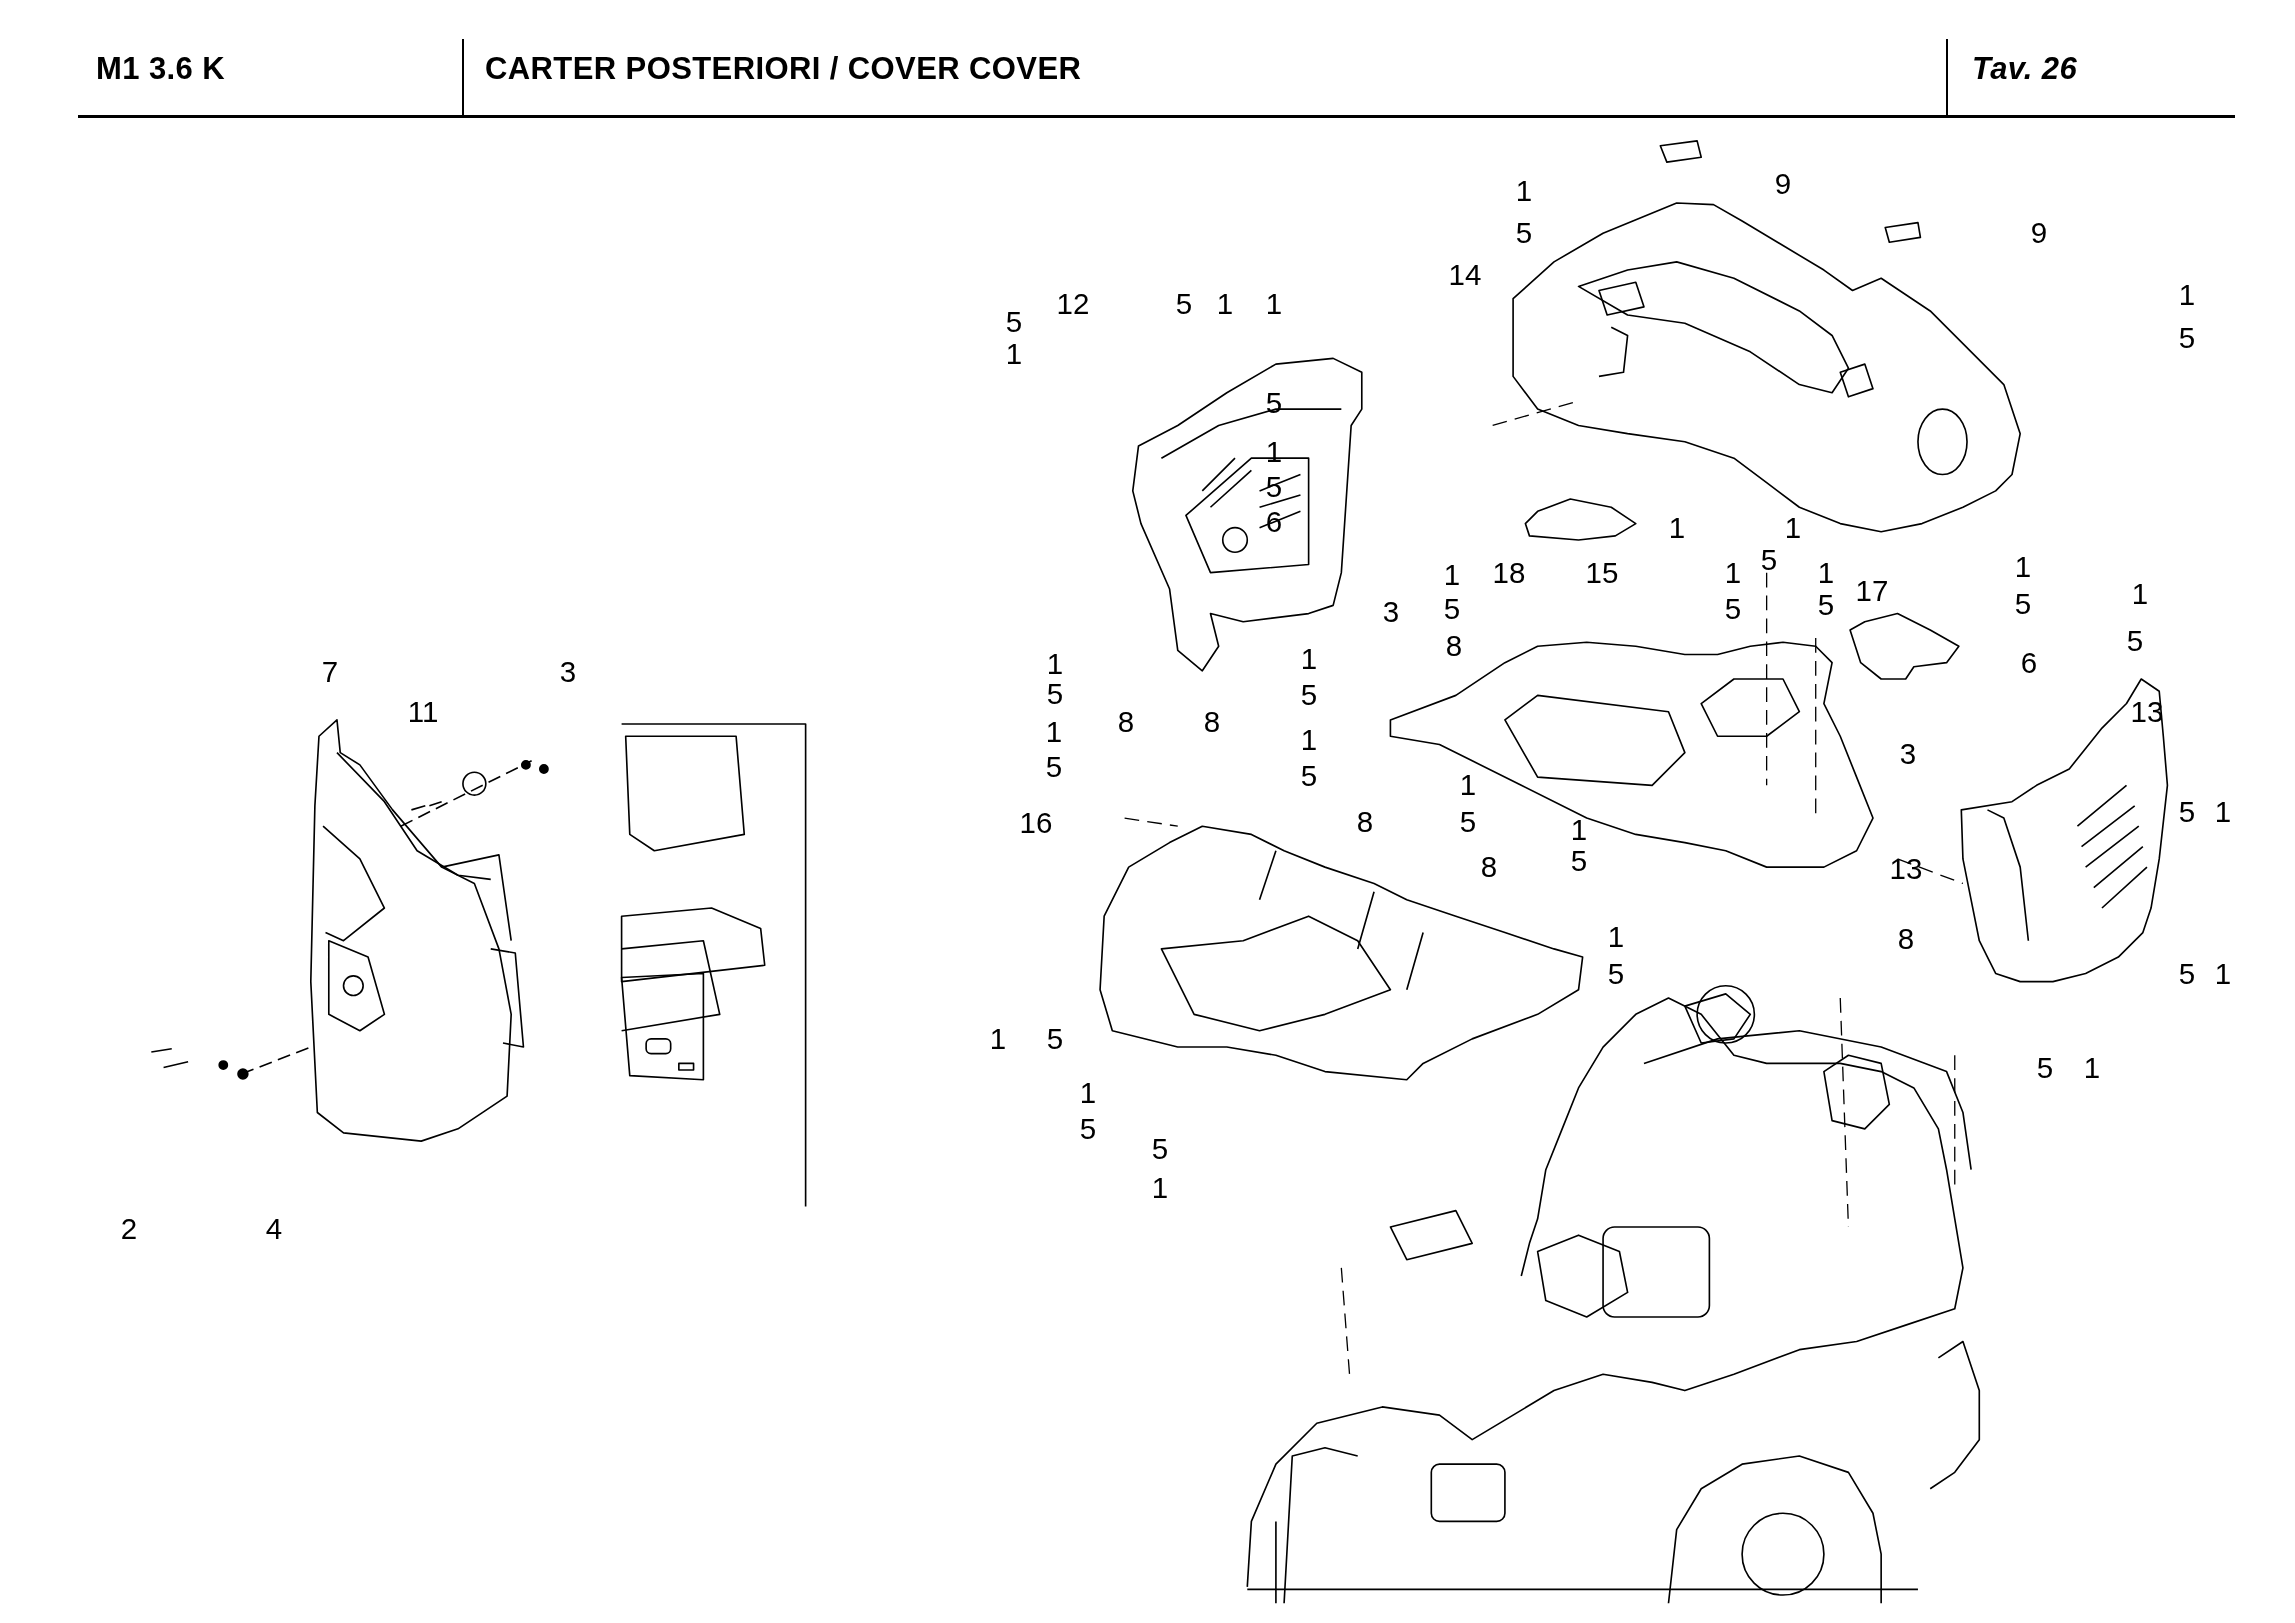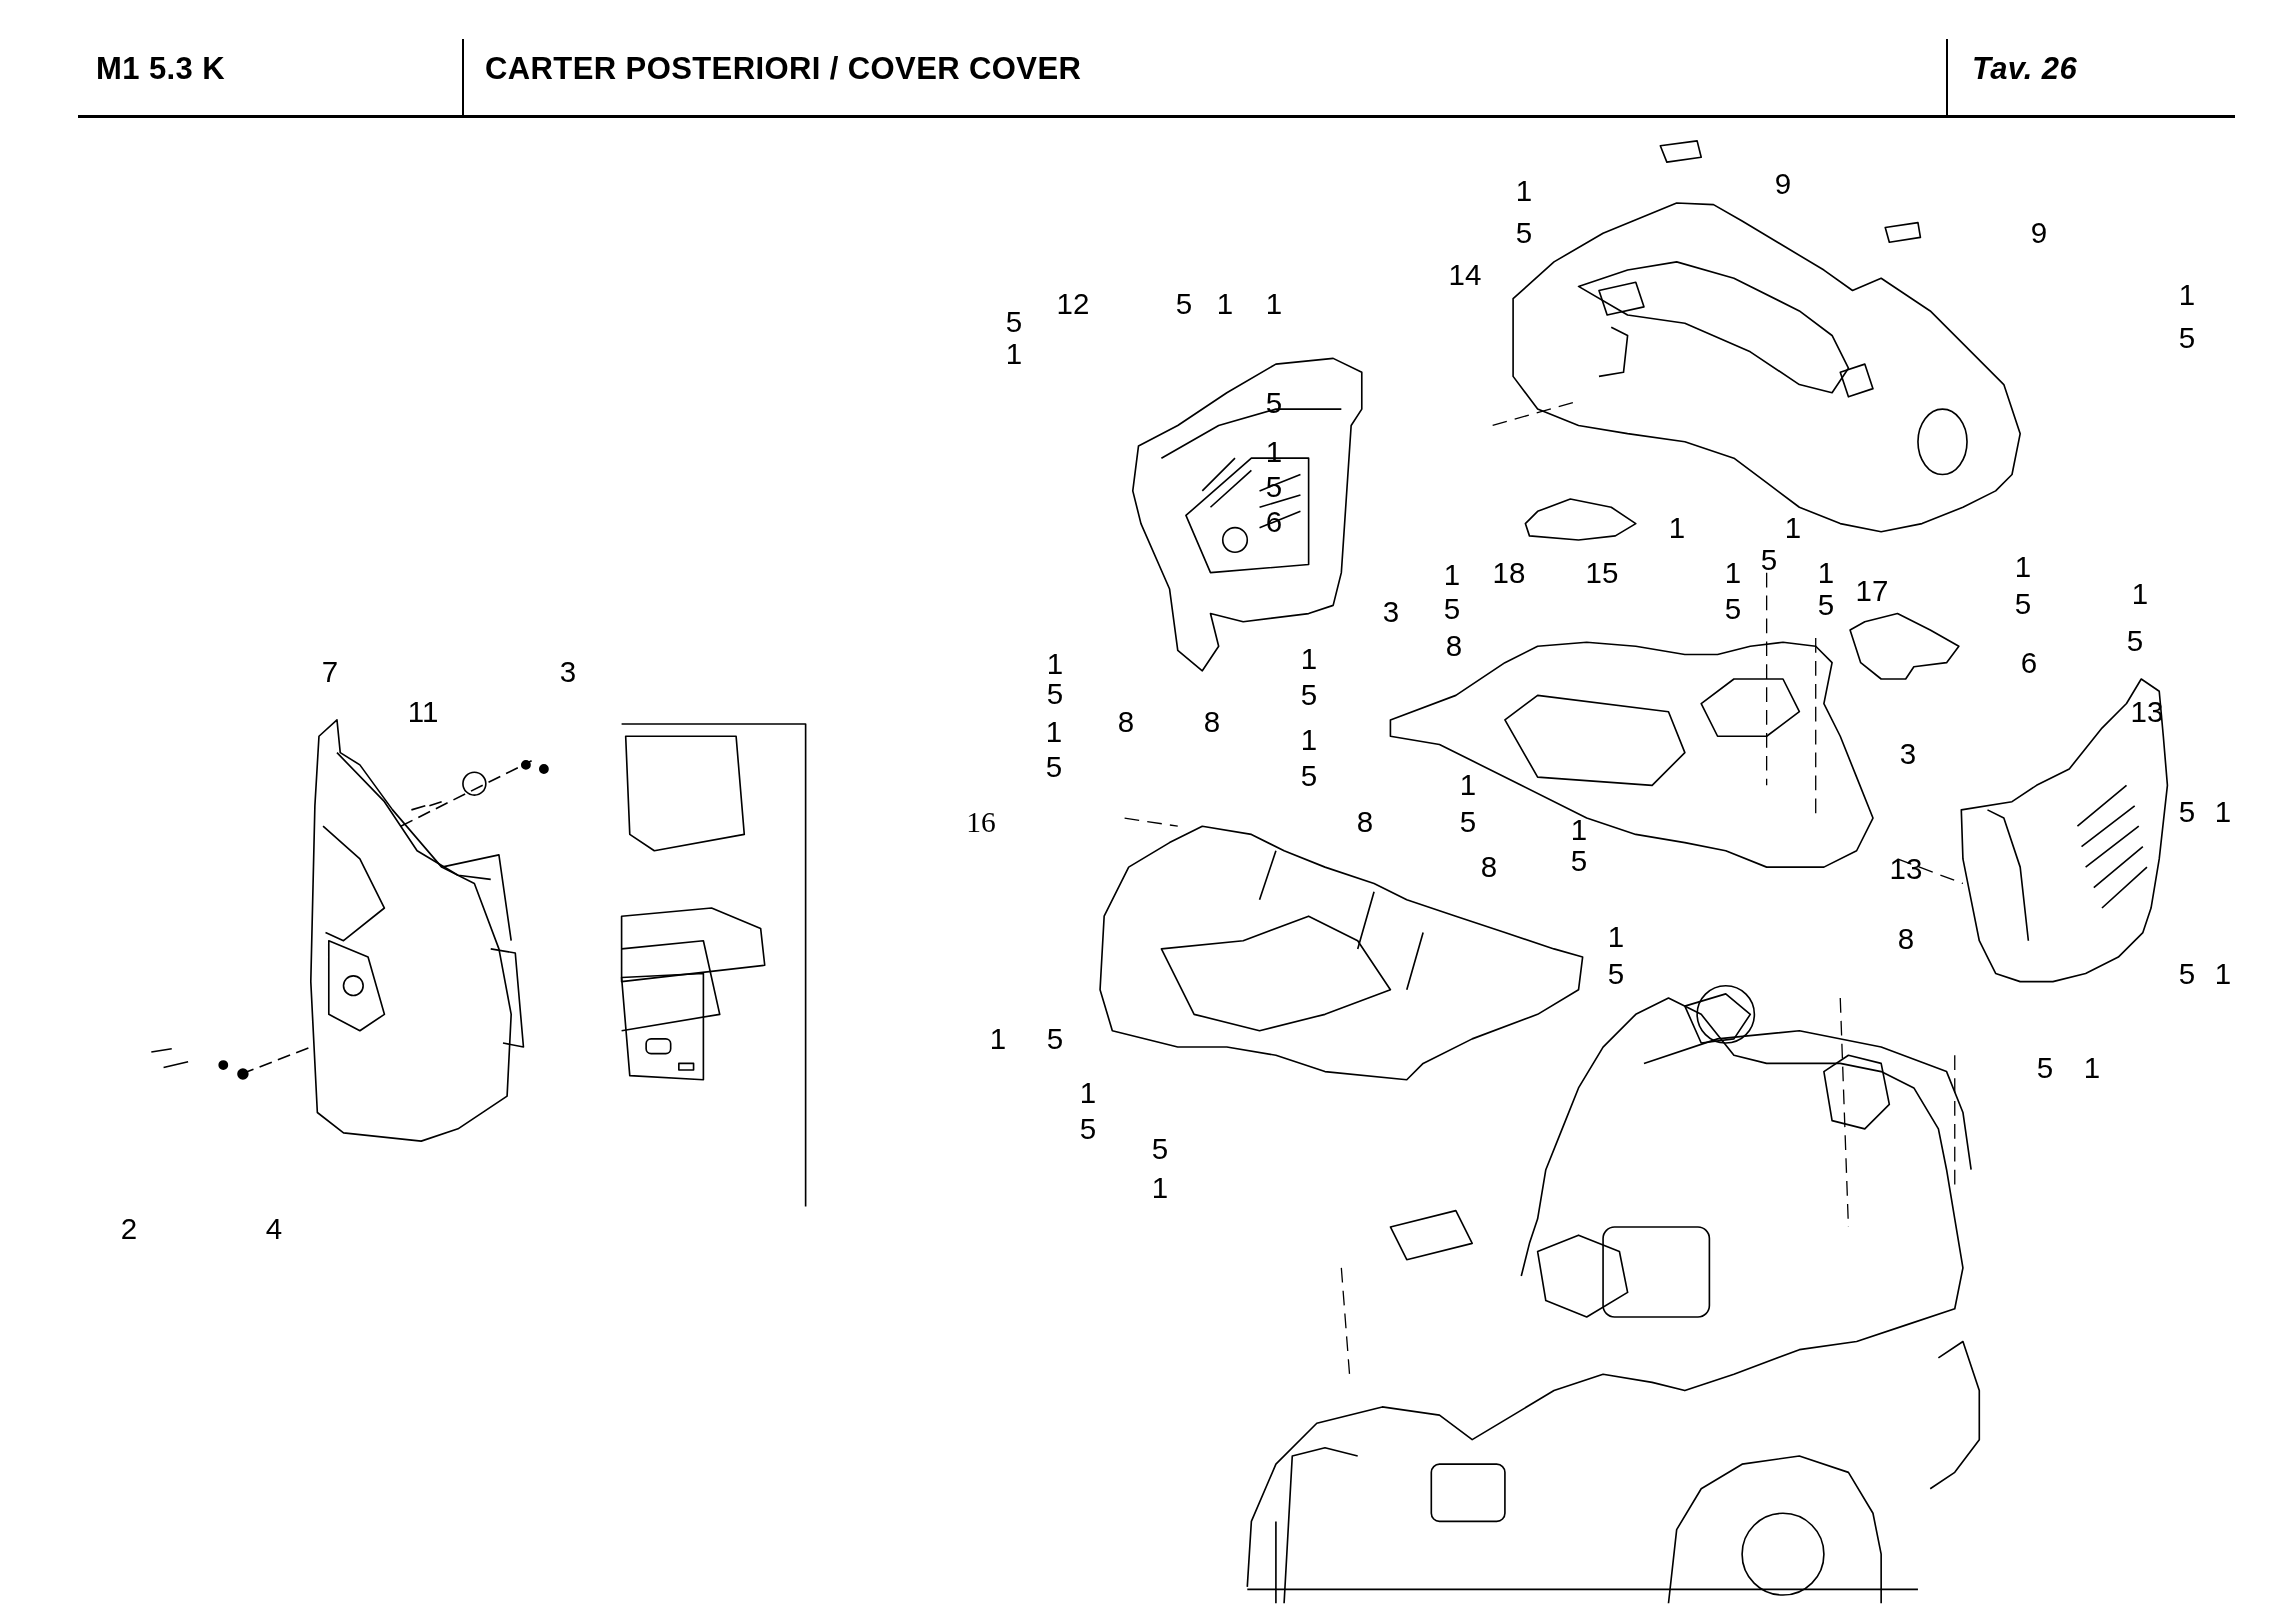--- a/index.html
+++ b/index.html
@@ -7,21 +7,21 @@
   .hdr-text{position:absolute;top:51px;font-size:31px;font-weight:bold;letter-spacing:0.4px;}
   .hdr-rule{position:absolute;left:78px;top:115px;width:2157px;height:3.3px;background:#000;}
   .hdr-sep{position:absolute;top:39px;width:1.6px;height:76px;background:#000;}
   svg.drawing{position:absolute;left:0;top:0;}
   .callout{position:absolute;font-size:29.5px;line-height:29.5px;font-family:"Liberation Sans",sans-serif;transform:translate(-50%,-50%);white-space:nowrap;}
 </style>
 </head>
 <body>
 
 <div>
-  <div class="hdr-text" style="left:96px;">M1 5.3 K</div>
+  <div class="hdr-text" style="left:96px;">M1 3.6 K</div>
   <div class="hdr-sep" style="left:462px;"></div>
   <div class="hdr-text" style="left:485px;">CARTER POSTERIORI / COVER COVER</div>
   <div class="hdr-sep" style="left:1946px;"></div>
   <div class="hdr-text" style="left:1972px;font-style:italic;">Tav. 26</div>
   <div class="hdr-rule"></div>
 </div>
 
 <svg class="drawing" width="2295" height="1623" viewBox="0 0 2806 1984" fill="none" stroke="#000" stroke-width="2" stroke-linejoin="round">
 
   <g>
@@ -173,21 +173,21 @@
   <span class="callout" style="left:1309px;top:659px;">1</span>
   <span class="callout" style="left:1309px;top:695px;">5</span>
   <span class="callout" style="left:1126px;top:722px;">8</span>
   <span class="callout" style="left:1212px;top:722px;">8</span>
   <span class="callout" style="left:1309px;top:740px;">1</span>
   <span class="callout" style="left:1309px;top:776px;">5</span>
   <span class="callout" style="left:1908px;top:754px;">3</span>
   <span class="callout" style="left:1054px;top:732px;">1</span>
   <span class="callout" style="left:1054px;top:767px;">5</span>
   <span class="callout" style="left:2147px;top:712px;">13</span>
-  <span class="callout" style="left:981px;top:823px;font-family:Liberation Serif, serif;">16</span>
+  <span class="callout" style="left:1036px;top:823px;">16</span>
   <span class="callout" style="left:1365px;top:822px;">8</span>
   <span class="callout" style="left:1468px;top:785px;">1</span>
   <span class="callout" style="left:1468px;top:822px;">5</span>
   <span class="callout" style="left:1579px;top:830px;">1</span>
   <span class="callout" style="left:1579px;top:861px;">5</span>
   <span class="callout" style="left:1489px;top:867px;">8</span>
   <span class="callout" style="left:1616px;top:937px;">1</span>
   <span class="callout" style="left:1616px;top:974px;">5</span>
   <span class="callout" style="left:1906px;top:869px;">13</span>
   <span class="callout" style="left:1906px;top:939px;">8</span>

